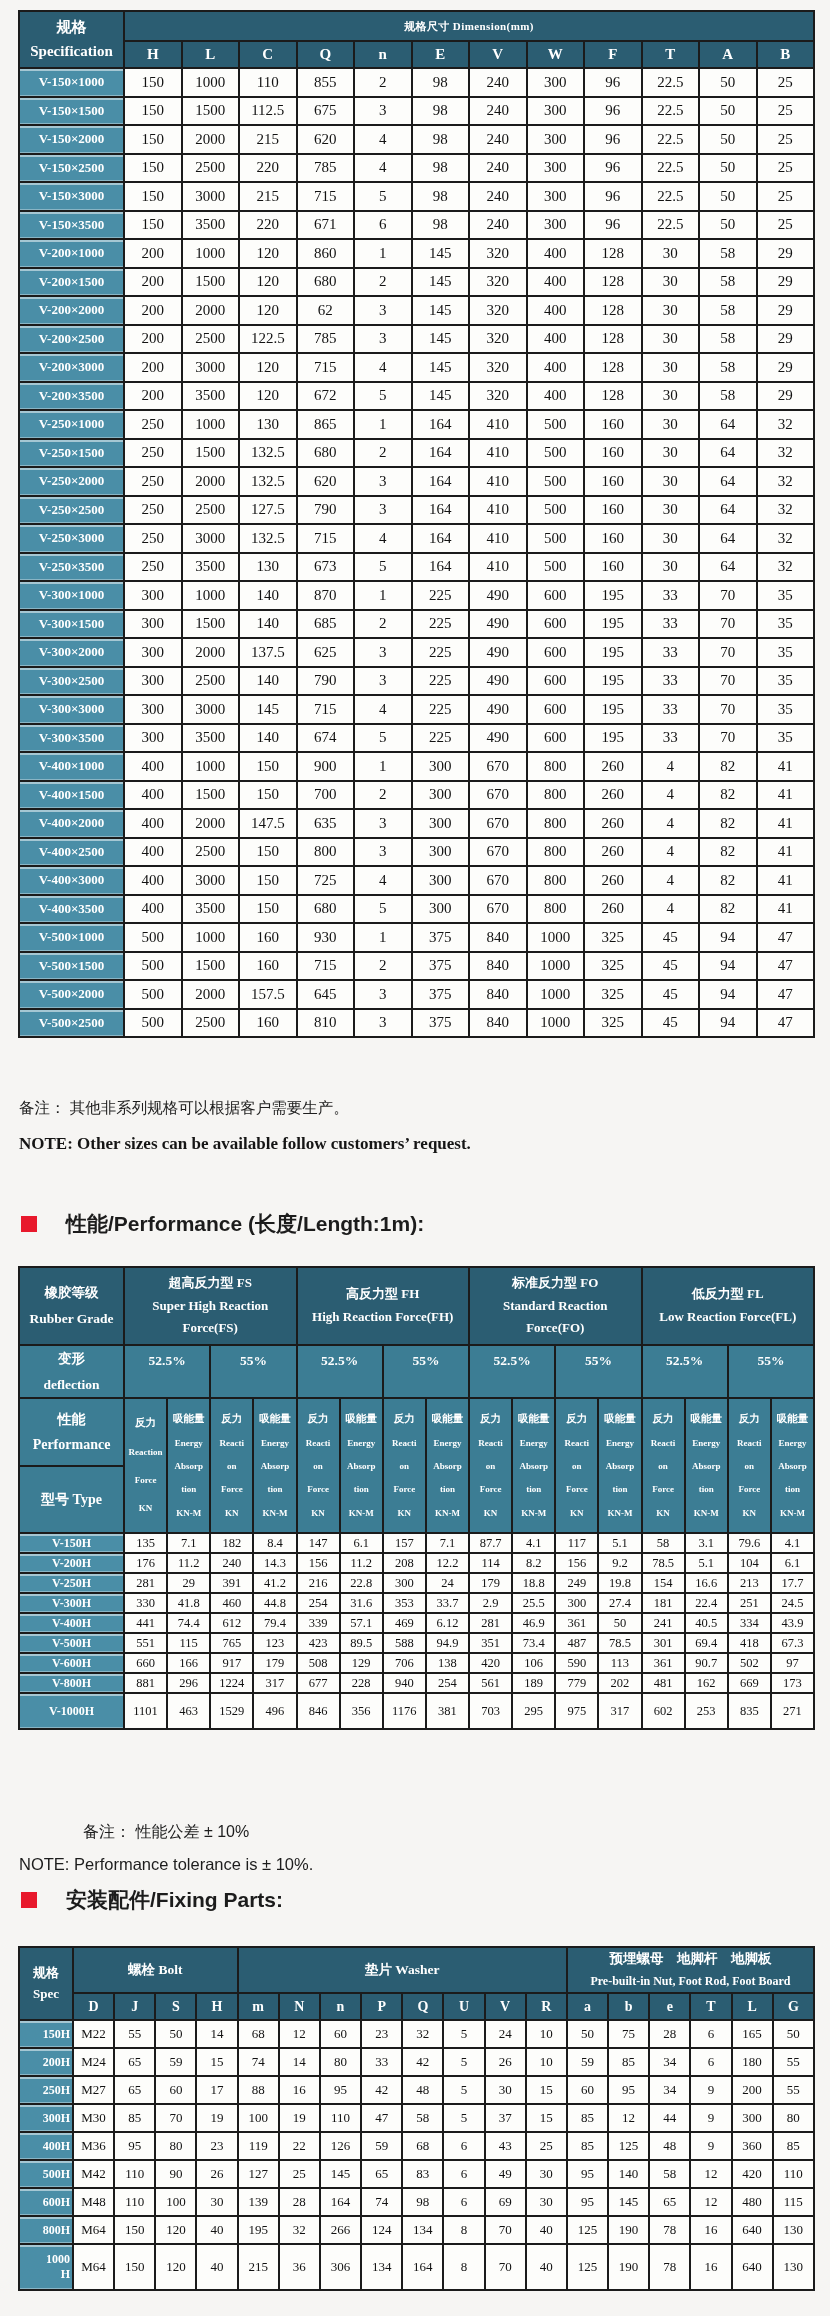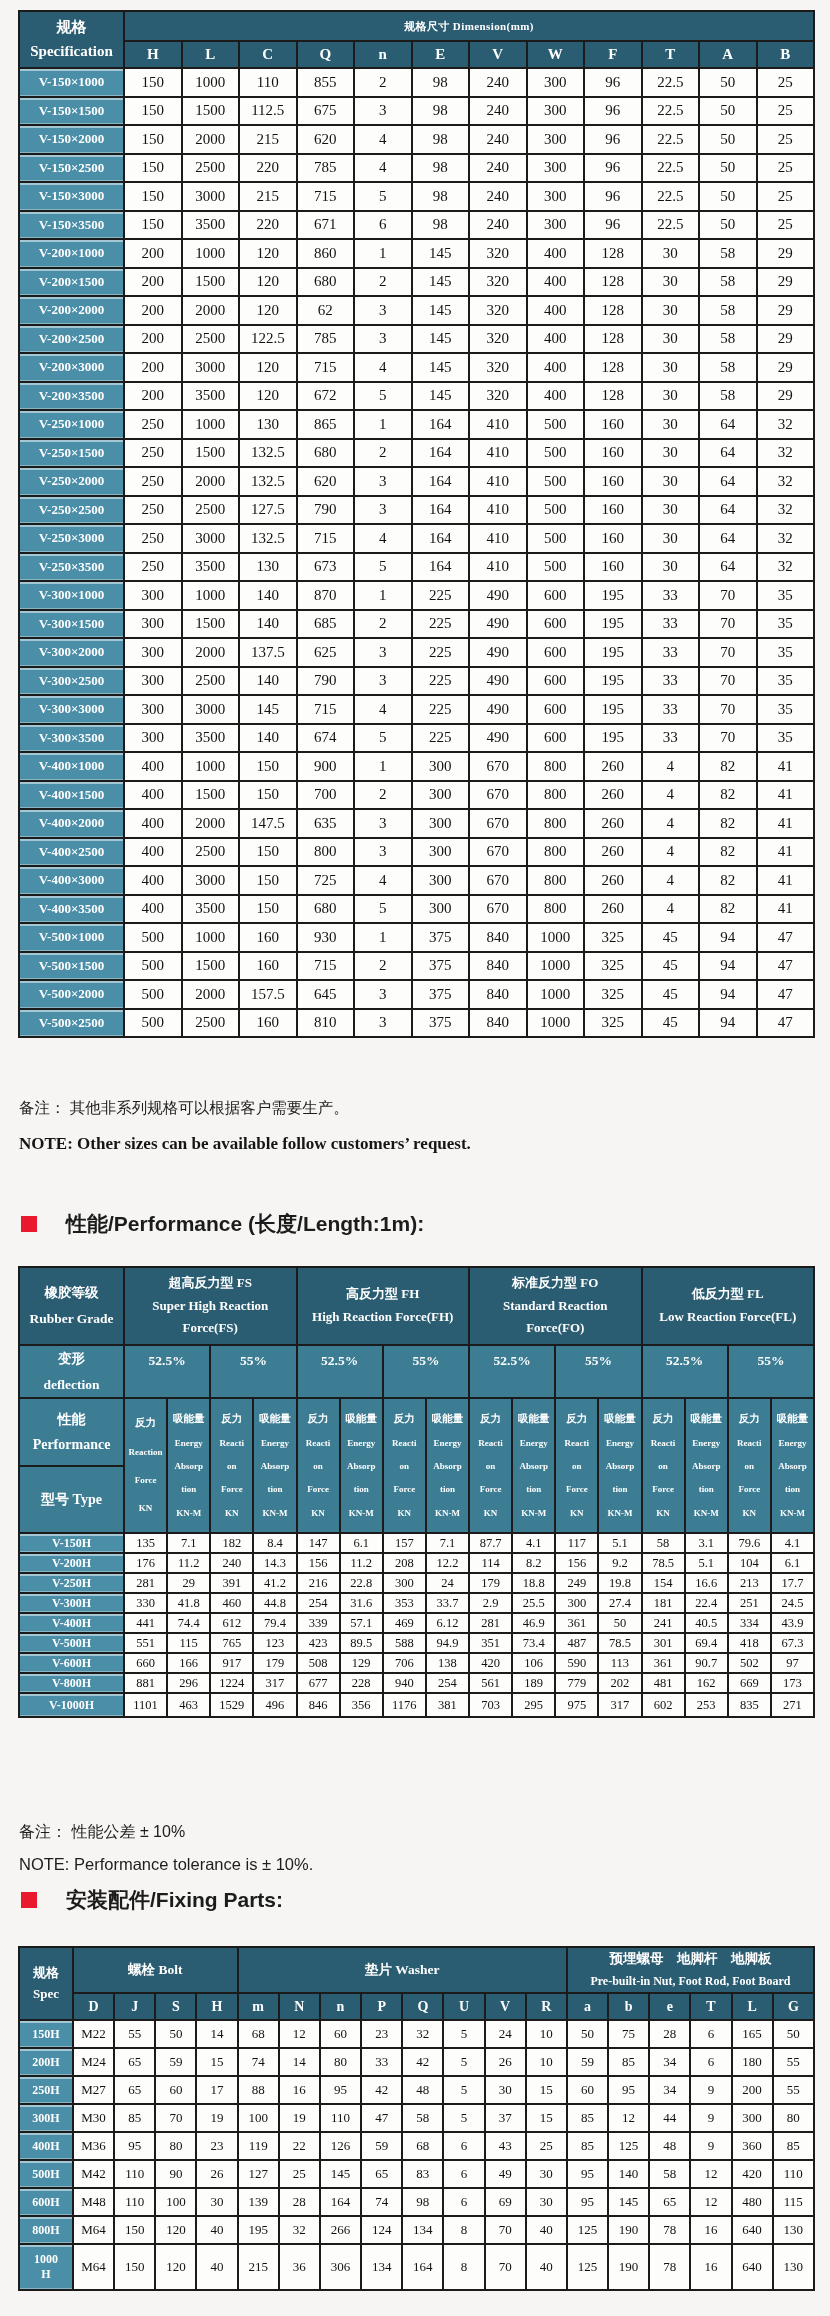--- a/index.html
+++ b/index.html
@@ -30,42 +30,42 @@
   #t2 .grp{height:78px;font-size:13px;line-height:1.75;padding:2px 4px;}
   #t2 .defl-cell{height:46px;font-size:13.5px;line-height:1.9;}
   #t2 .defl{font-size:13.5px;vertical-align:top;padding-top:7px;}
   #t2 .plabel{height:56px;font-size:14px;line-height:1.8;}
   #t2 .tlabel{height:56px;font-size:14px;}
   #t2 .subcol{padding:0;}
   #t2 .subwrap{height:133px;display:flex;flex-direction:column;justify-content:space-evenly;
                align-items:center;font-size:9px;line-height:1;}
   #t2 .sc-cn{font-size:10.5px;}
   #t2 tbody tr{height:20px;}
-  #t2 tbody tr:last-child{height:24px;}
+  #t2 tbody tr:last-child{height:36px;}
   #t2 .lab{font-size:12px;}
   #t2 .dat{font-size:12.5px;}
 
   
   #t3{top:1946px;}
   #t3 .spec-hd{font-size:13px;line-height:1.6;}
   #t3 .grp-hd{height:46px;font-size:13.5px;}
   #t3 .grp3{line-height:1.6;}
   #t3 .grp3-en{font-size:12px;}
   #t3 .col-letter{height:27px;font-size:14px;}
   #t3 tbody tr{height:28px;}
   #t3 tbody tr:last-child{height:46px;}
-  #t3 .lab{font-size:12px;white-space:pre-line;line-height:1.25;}
+  #t3 .lab{font-size:12px;white-space:pre-line;line-height:1.25;text-align:right;}
   #t3 .dat{font-size:13px;}
 
   
   .note{position:absolute;left:19px;}
   #note1{top:1098px;}
   #note1 .note-cn{font-family:"Liberation Sans","DejaVu Sans",sans-serif;font-size:15.5px;color:#1d1d1d;}
   #note1 .note-en{font-family:"Liberation Serif",serif;font-weight:bold;font-size:17px;margin-top:15px;color:#151515;}
-  #note2{top:1822px;}
+  #note2{top:1822px;text-align:center;}
   #note2 .note-cn{font-family:"Liberation Sans","DejaVu Sans",sans-serif;font-size:16px;color:#1d1d1d;}
   #note2 .note-en{font-family:"Liberation Sans","DejaVu Sans",sans-serif;font-size:16.5px;margin-top:12px;color:#1d1d1d;}
   .heading{position:absolute;left:21px;display:flex;align-items:center;gap:29px;
            font-family:"Liberation Sans","DejaVu Sans",sans-serif;font-weight:bold;font-size:21px;color:#1c1c1c;}
   #h-perf{top:1210px;}
   #h-fix{top:1886px;}
   .red-sq{width:16px;height:16px;background:#e8192c;flex:0 0 auto;}
 </style>
 </head>
 <body>

